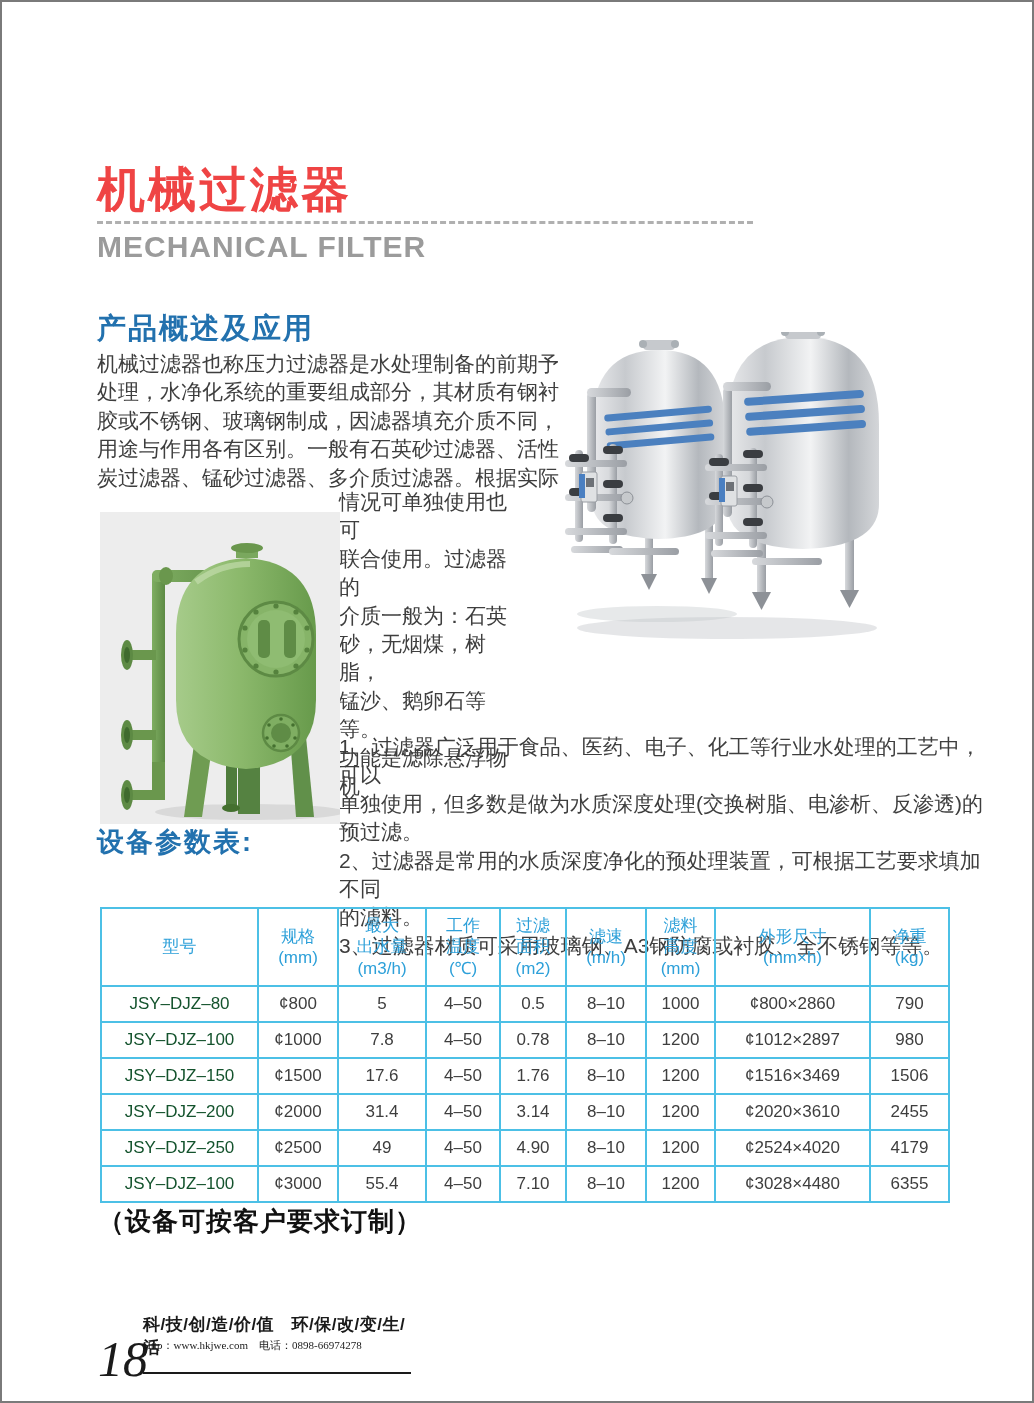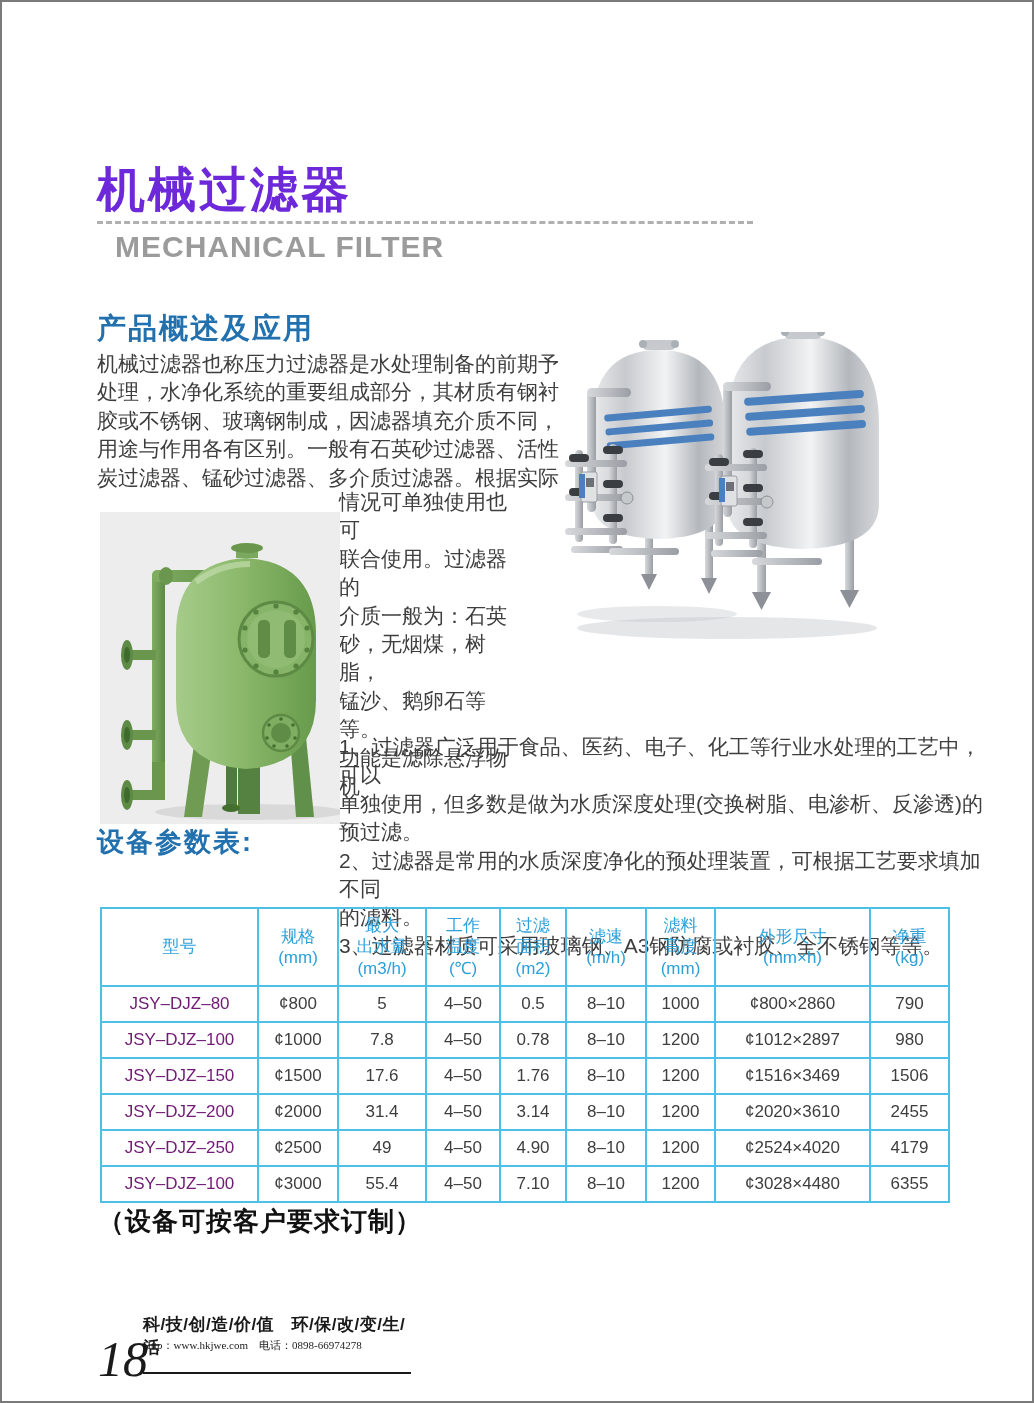--- a/index.html
+++ b/index.html
@@ -3,39 +3,39 @@
 <meta charset="utf-8">
 <style>
   html,body{margin:0;padding:0;background:#fff;}
   .page{
     position:relative;width:1034px;height:1403px;background:#ffffff;
     border:2px solid #7a7a7a;box-sizing:border-box;overflow:hidden;
     font-family:"Liberation Sans",sans-serif;
   }
   .abs{position:absolute;}
   
-  .title{left:95px;top:156px;font-size:48px;font-weight:bold;color:#6d28d9;letter-spacing:3px;}
+  .title{left:95px;top:156px;font-size:48px;font-weight:bold;color:#ef4444;letter-spacing:3px;}
   .title-divider{left:95px;top:219px;width:656px;height:0;border-top:3px dashed #b0b0b0;}
-  .subtitle{left:95px;top:228px;font-size:30px;font-weight:bold;color:#9b9b9b;letter-spacing:1px;margin-left:18px;}
+  .subtitle{left:95px;top:228px;font-size:30px;font-weight:bold;color:#9b9b9b;letter-spacing:1px;}
   
   .ov-heading{left:95px;top:307px;font-size:29px;font-weight:bold;color:#2271ae;letter-spacing:2px;}
   .body-text{font-size:21px;line-height:28.4px;color:#3e3e3e;white-space:pre-line;}
   .para-main{left:95px;top:348px;width:480px;}
   .para-narrow{left:337px;top:486px;width:185px;}
   .para-wide{left:337px;top:655px;width:640px;}
   .para-list{left:337px;top:683px;width:660px;margin-top:48px;}
   .fig-green{left:98px;top:510px;width:240px;height:312px;}
   .fig-steel{left:545px;top:330px;width:350px;height:315px;}
   
   .tb-heading{left:95px;top:822px;font-size:27px;font-weight:bold;color:#2271ae;letter-spacing:2px;}
   .specs{left:98px;top:905px;border-collapse:collapse;table-layout:fixed;width:848px;}
   .specs th,.specs td{border:2px solid #4cc0e6;text-align:center;vertical-align:middle;padding:0;}
   .specs th{height:76px;font-size:17px;font-weight:normal;color:#2da0d9;white-space:pre-line;line-height:1.25;}
   .specs td{height:34px;font-size:17px;color:#3e3e3e;}
-  .specs td.model{color:#701a75;}
+  .specs td.model{color:#14532d;}
   
   .note{left:96px;top:1202px;font-size:26px;font-weight:bold;color:#111;letter-spacing:1px;}
   
   .page-number{left:96px;top:1307px;font-size:50px;font-style:italic;color:#1a1a1a;
     font-family:"Liberation Serif",serif;margin-top:21px;}
   .slogan{left:141px;top:1311px;width:268px;font-size:17px;font-weight:bold;color:#1a1a1a;
     padding-bottom:13px;border-bottom:2px solid #1a1a1a;letter-spacing:0.5px;}
   .contact{left:141px;top:1336px;font-size:11px;color:#1a1a1a;font-family:"Liberation Serif",serif;}
 </style>
 </head>

